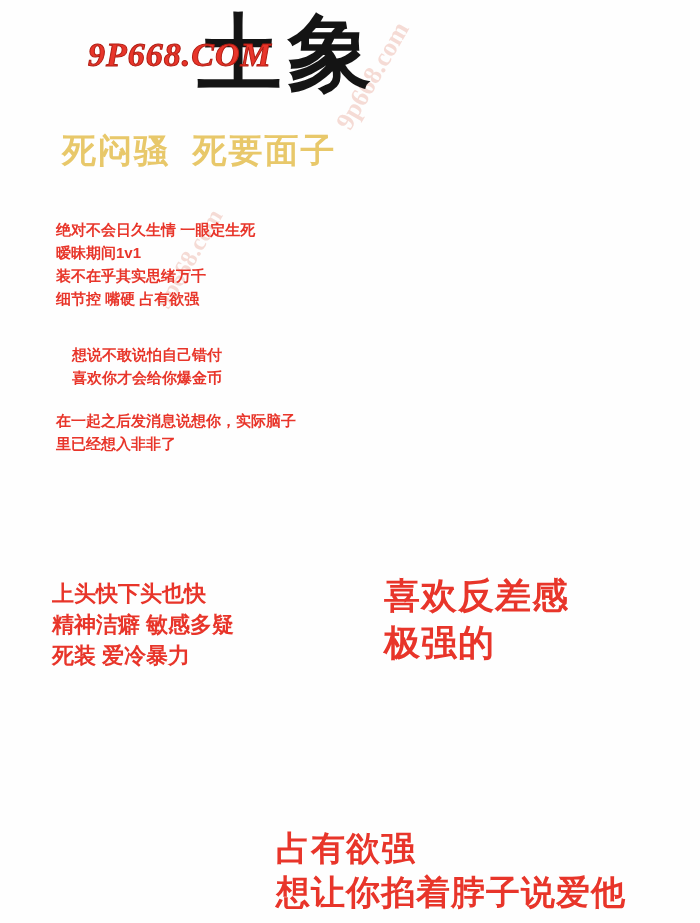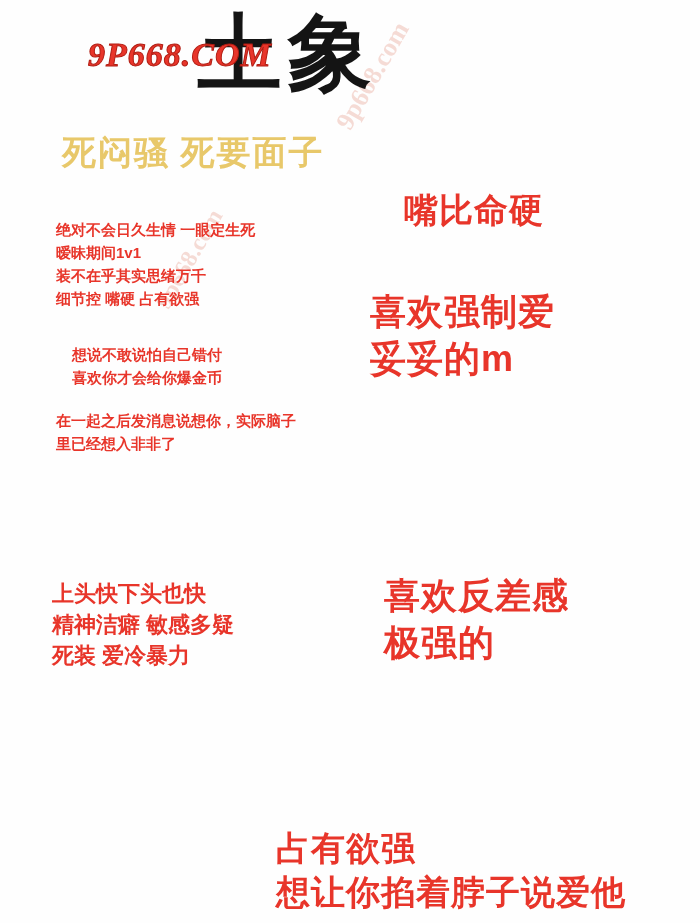--- a/index.html
+++ b/index.html
@@ -66,21 +66,21 @@
     color: #141414;
     letter-spacing: 6px;
     z-index: 4;
   }
 
   
   .subtitle {
     position: absolute;
     left: 62px;
     top: 133px;
-    font-family: Liberation Serif, serif;
+    font-family: Liberation Mono, monospace;
     font-weight: bold;
     font-size: 34px;
     line-height: 40px;
     color: #e8c86a;
     letter-spacing: 2px;
     z-index: 5;
     white-space: nowrap;
   }
 
   
@@ -136,24 +136,21 @@
 
   <div class="blk small" style="left:56px; top:409px;">在一起之后发消息说想你，实际脑子
 里已经想入非非了</div>
 
 
   <div class="blk med" style="left:52px; top:578px;">上头快下头也快
 精神洁癖 敏感多疑
 死装 爱冷暴力</div>
 
 
-  <div class="blk big" style="left:404px; top:188px;">嘴比命硬</div>
 
-  <div class="blk bigger" style="left:370px; top:288px;">喜欢强制爱
-妥妥的m</div>
 
   <div class="blk bigger" style="left:384px; top:572px;">喜欢反差感
 极强的</div>
 
   <div class="blk big" style="left:276px; top:826px;">占有欲强
 想让你掐着脖子说爱他</div>
 
 </div>
 
 </body></html>

